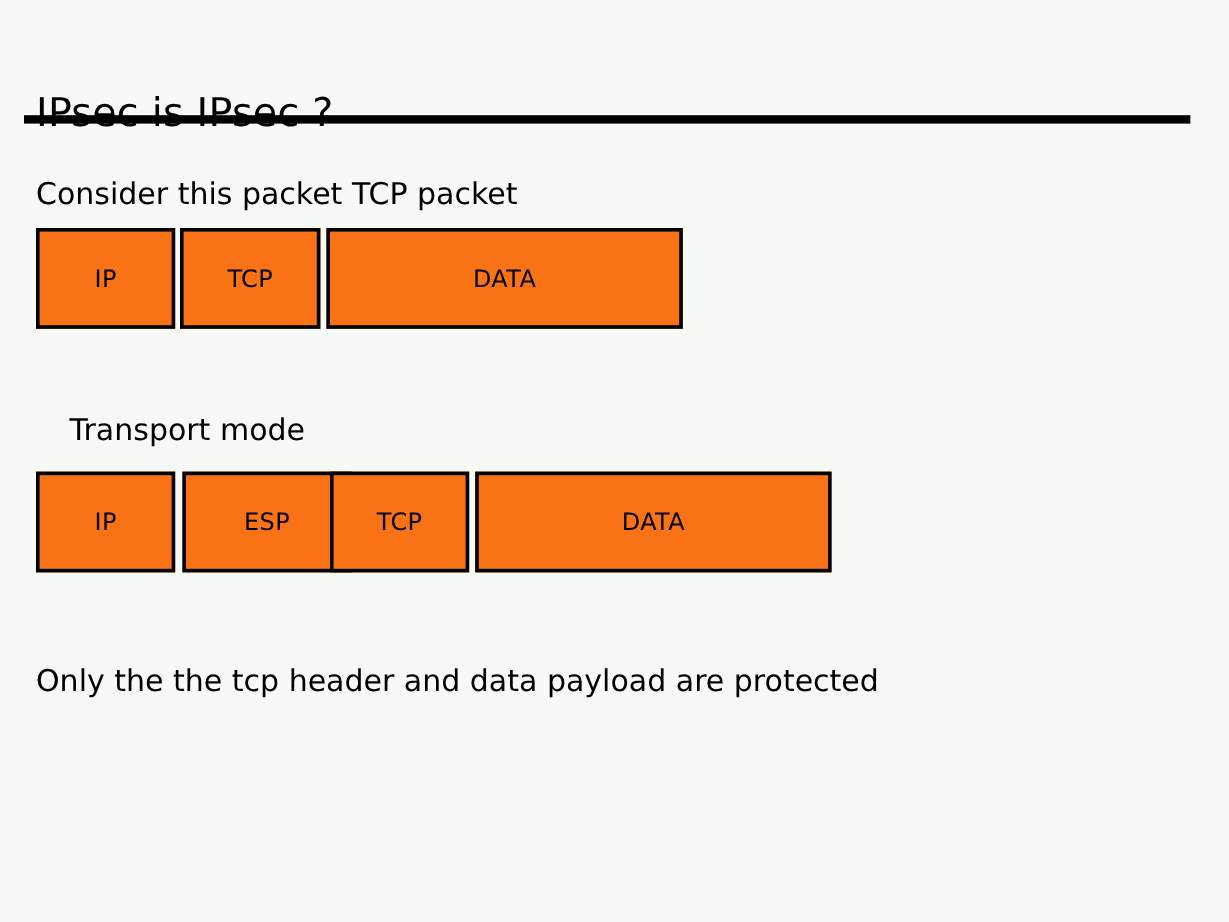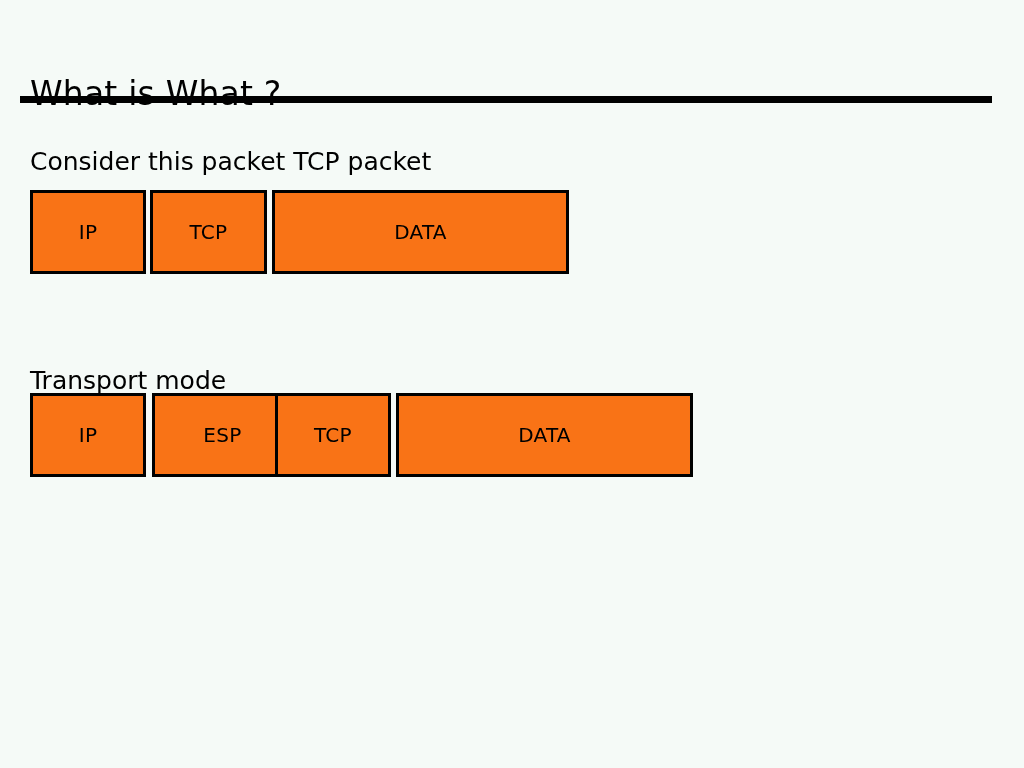--- a/index.html
+++ b/index.html
@@ -44,21 +44,21 @@
   
   .body-line {
     position: absolute;
     left: 30px;
     font-size: 25px;
     font-weight: 400;
     line-height: 30px;
     white-space: nowrap;
   }
   .lead-1 { top: 147px; }
-  .lead-2 { top: 366px; }
+  .lead-2 { top: 344px; margin-left: 28px; }
   .caption { top: 553px; }
 
   
   .packet-row {
     position: absolute;
     height: 84px;
   }
   .packet-row.row-1 { left: 30px; top: 190px; }
   .packet-row.row-2 { left: 30px; top: 393px; }
 
@@ -90,21 +90,21 @@
   .r2-ip   { left: 0px;   width: 116px; }
   .r2-esp  { left: 122px; width: 141px; }
   .r2-tcp  { left: 245px; width: 116px; }
   .r2-data { left: 366px; width: 297px; }
 </style>
 </head>
 <body>
 
 <div class="slide">
 
-  <h1 class="slide-title">What is What ?</h1>
+  <h1 class="slide-title">IPsec is IPsec ?</h1>
 
   <div class="title-rule"></div>
 
   <div class="body-line lead-1">Consider this packet TCP packet</div>
 
   <div class="packet-row row-1">
     <div class="packet-field r1-ip">
       <span class="field-label">IP</span>
     </div>
     <div class="packet-field r1-tcp">
@@ -125,14 +125,15 @@
       <span class="field-label">ESP</span>
     </div>
     <div class="packet-field r2-tcp">
       <span class="field-label">TCP</span>
     </div>
     <div class="packet-field r2-data">
       <span class="field-label">DATA</span>
     </div>
   </div>
 
+  <div class="body-line caption">Only the the tcp header and data payload are protected</div>
 
 </div>
 
 </body></html>

